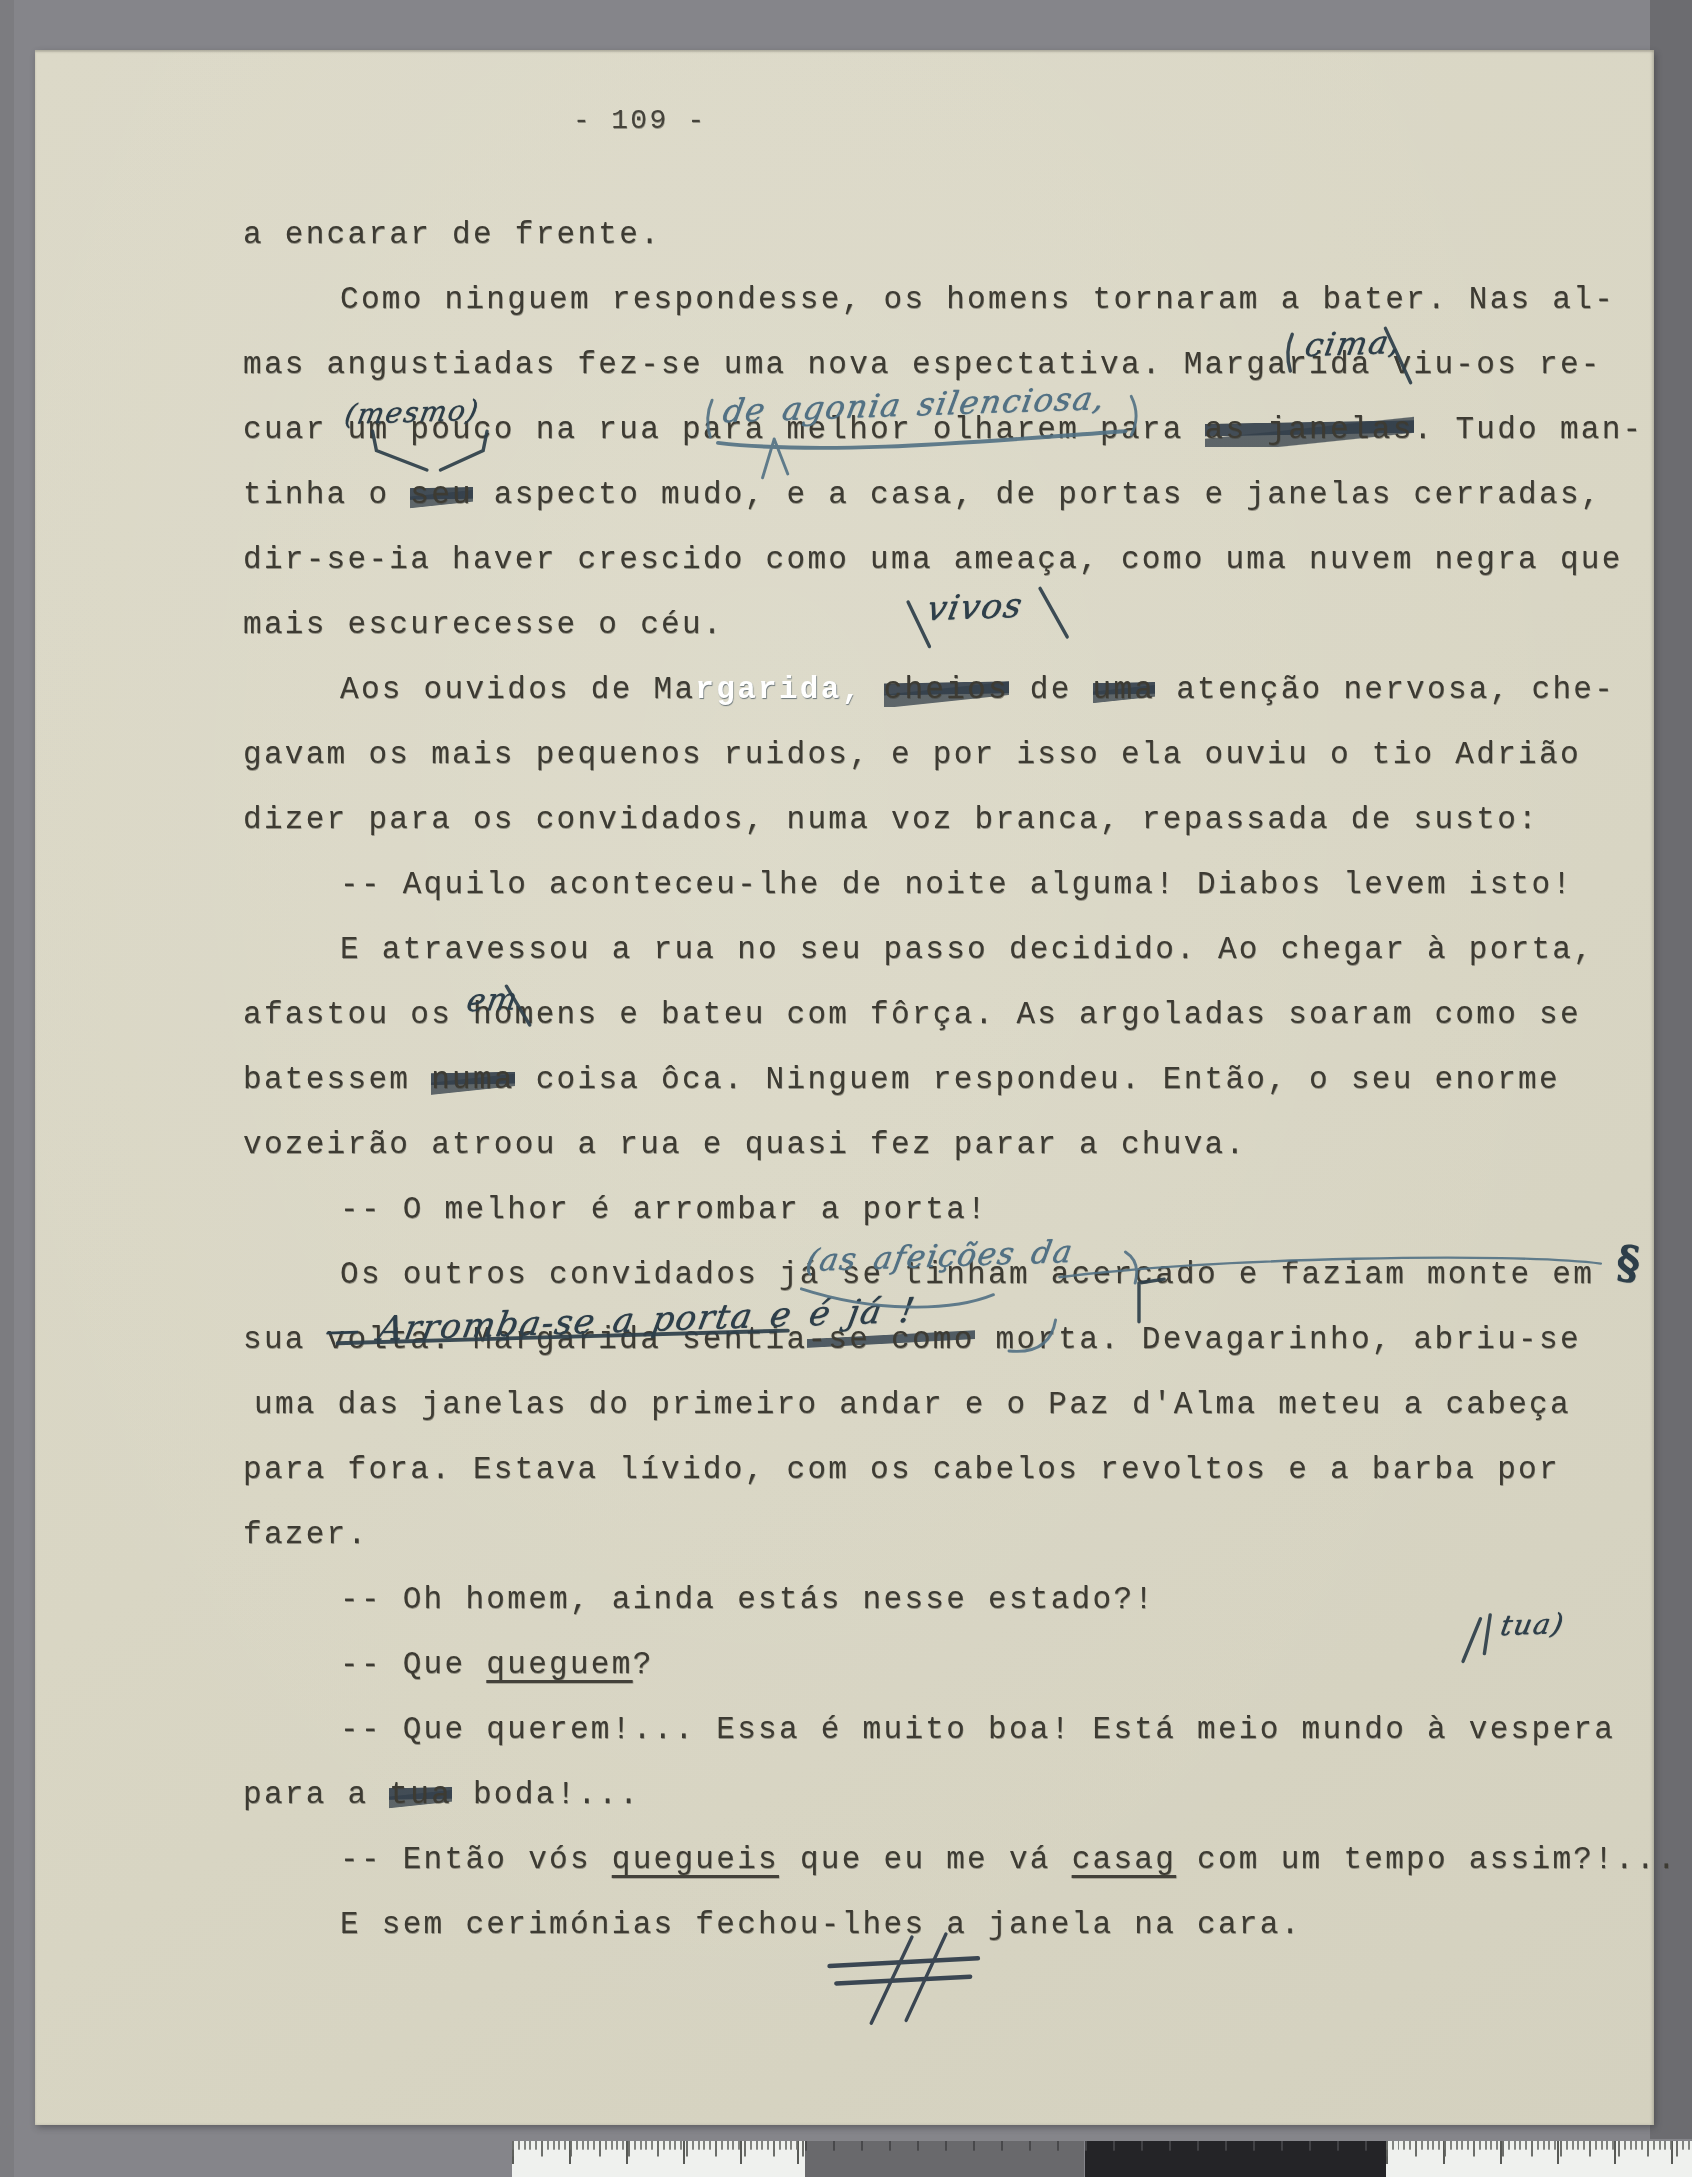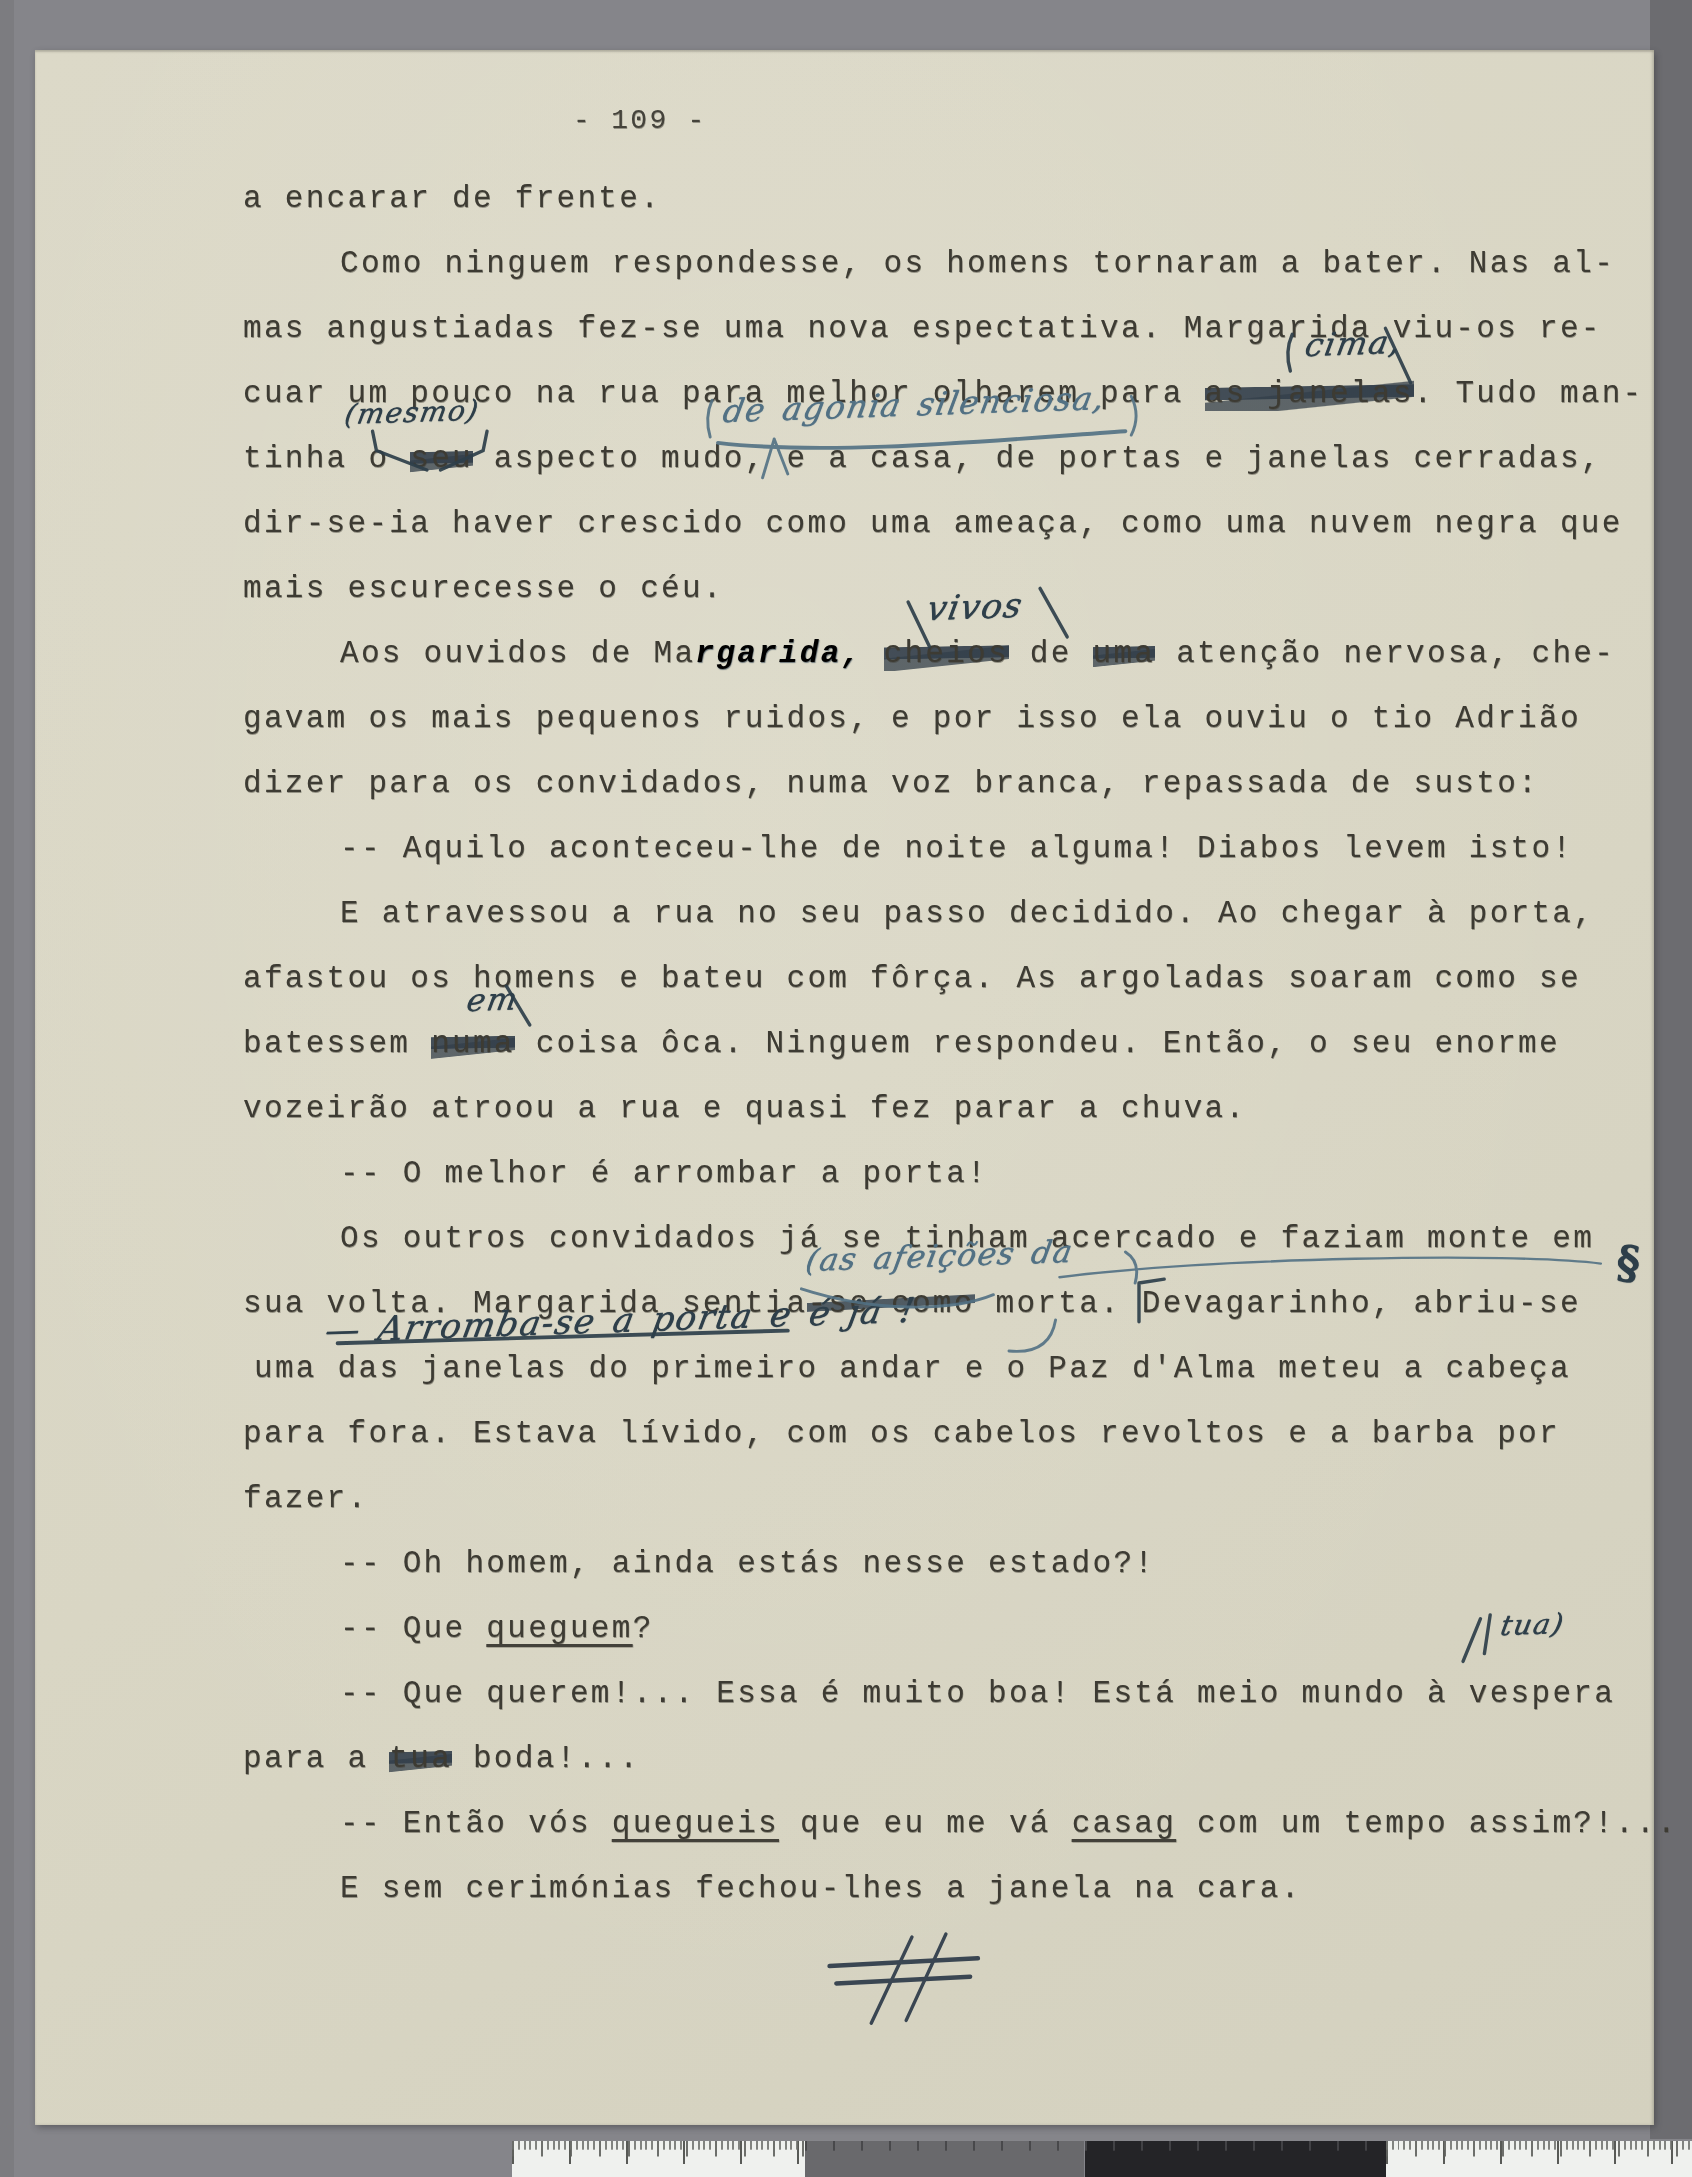--- a/index.html
+++ b/index.html
@@ -17,37 +17,37 @@
       radial-gradient(ellipse at 45% 35%, rgba(255,255,250,.10), rgba(0,0,0,0) 70%),
       linear-gradient(145deg,#dcd9c8 0%,#d9d6c4 50%,#d4d1bf 100%);
     box-shadow: 1.9px 2.9px 6.8px rgba(40,40,45,.45), inset 0 1.9px 1.9px rgba(120,118,105,.35), inset -1.9px 0 2.9px rgba(120,118,105,.3);
   }
   #ink-layer{position:absolute;inset:0;}
   .tline{
     position:absolute;white-space:pre;
     font-size:31px;line-height:39px;letter-spacing:2.3px;
     color:#3d3b33;
     text-shadow:0.5px 0.7px 0.5px rgba(62,60,50,.45);
+    margin-top:36px;
   }
   .seg-strike{
     background-image:linear-gradient(177deg, transparent 38%, rgba(56,70,82,.85) 40% 58%, transparent 60%);
   }
   .seg-strike-heavy{
     background-image:
       linear-gradient(179deg, transparent 30%, rgba(50,62,74,.9) 32% 62%, transparent 64%),
       linear-gradient(174deg, transparent 46%, rgba(40,52,64,.7) 48% 74%, transparent 76%);
   }
   .seg-underline{
     text-decoration:underline;text-decoration-thickness:2.9px;
     text-underline-offset:6.8px;text-decoration-color:#43413a;
   }
   .seg-inked{
-    color:#000000;font-weight:bold;
+    color:#ffffff;font-weight:bold;
     text-shadow:0.6px 0.8px 1px rgba(45,62,75,.65);
-    font-style:italic;
   }
   .hand{
     position:absolute;white-space:pre;
     font-family:"DejaVu Serif",serif;font-style:italic;
     letter-spacing:1.5px;word-spacing:4.9px;
     transform:skewX(-12deg) rotate(-2deg);transform-origin:left bottom;
     text-shadow:0.4px 0.5px 0.7px currentColor;
   }
   .hand.dark{color:#2e3f4a;}
   .hand.steel{color:#527184;}

